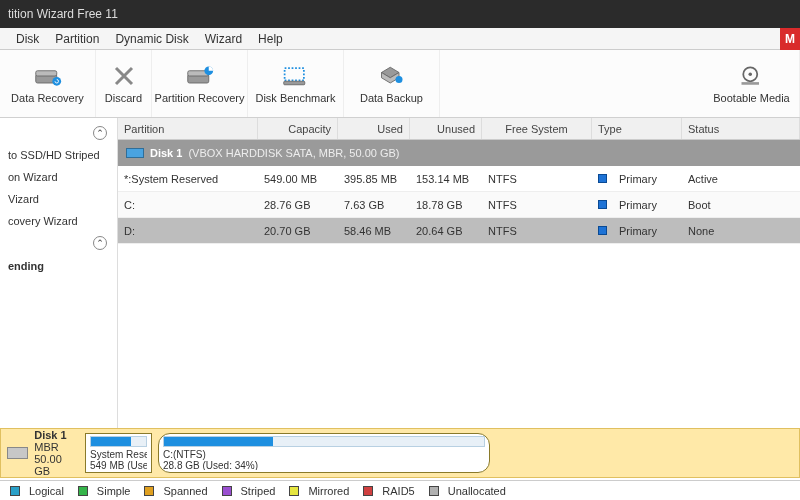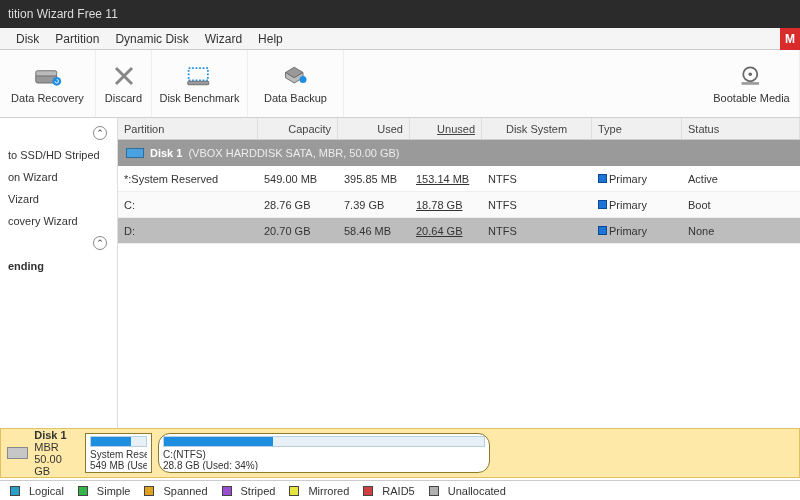--- a/index.html
+++ b/index.html
@@ -24,32 +24,32 @@
 .sidebar .chev { width:14px; height:14px; border:1px solid #888; border-radius:50%; display:flex; align-items:center; justify-content:center; font-size:9px; }
 .sidebar .sb-item { padding: 5px 4px; color:#333; }
 .sidebar .pending { font-weight:bold; padding:6px 4px; }
 
 .grid { flex:1; display:flex; flex-direction:column; }
 .grid-head { display:flex; background:#f0f0f0; border-bottom:1px solid #ccc; height:22px; align-items:center; font-size:11px; color:#444; }
 .grid-head > div { border-right:1px solid #ddd; padding:0 6px; height:100%; display:flex; align-items:center; }
 .col-part { width:140px; }
 .col-cap { width:80px; justify-content:flex-end; }
 .col-used { width:72px; justify-content:flex-end; }
-.col-unused { width:72px; justify-content:flex-end;text-decoration:underline; }
+.col-unused { width:72px; justify-content:flex-end; }
 .col-fs { width:110px; justify-content:center; }
 .col-type { width:90px; }
 .col-status { flex:1; }
 
 .disk-row { height:26px; background:#9a9a9a; color:#ededed; display:flex; align-items:center; padding-left:8px; gap:6px; font-size:11px; }
 .disk-row .disk-ico { width:18px; height:10px; background:#4aa3e0; border:1px solid #2f6e99; }
 .disk-row b { color:#fff; }
 
 .prow { display:flex; height:26px; align-items:center; font-size:11px; border-bottom:1px solid #eee; }
 .prow > div { padding:0 6px; }
-.prow .col-type { display:flex; align-items:center; gap:2px; }
+.prow .col-type { display:flex; align-items:center; gap:12px; }
 .prow .sq { width:9px; height:9px; background:#1e73d6; border:1px solid #0a4a94; }
 .prow.sel { background:#bdbdbd; }
 .prow.alt { background:#fafafa; }
 
 .diskmap-wrap { height:50px; background:#ffe9a8; border:1px solid #e0c060; display:flex; align-items:center; padding:4px 6px; gap:6px; margin: 0 0 0 118px; font-size:11px; position: absolute; bottom: 22px; left:0; right:0; }
 .diskmap-wrap { margin-left:0; }
 .disk-summary { width:72px; display:flex; gap:6px; align-items:center; }
 .disk-summary .dico { width:22px; height:12px; background:#c7c7c7; border:1px solid #888; }
 .disk-summary .txt { line-height:1.1; }
 .disk-summary .txt b { display:block; }
@@ -93,20 +93,29 @@
             <circle cx="26" cy="18" r="5" fill="#1e8fe0"></circle>
             <path d="M24 18 a2 2 0 1 0 2 -2" stroke="#fff" fill="none"></path>
           </svg>
     <span>Data Recovery</span>
   </div>
   <div class="tool-btn narrow">
     <svg class="ico" viewBox="0 0 24 24">
             <path d="M4 4 L20 20 M20 4 L4 20" stroke="#888" stroke-width="3" fill="none"></path>
           </svg>
     <span>Discard</span>
+  </div>
+  <div class="tool-btn">
+    <svg class="ico" viewBox="0 0 32 24">
+            <rect x="2" y="10" width="24" height="10" rx="2" fill="#999" stroke="#666"></rect>
+            <rect x="2" y="6" width="24" height="6" rx="2" fill="#bbb" stroke="#666"></rect>
+            <circle cx="26" cy="6" r="5" fill="#1e8fe0"></circle>
+            <path d="M26 6 L26 1 A5 5 0 0 1 31 6 Z" fill="#fff"></path>
+          </svg>
+    <span>Partition Recovery</span>
   </div>
   <div class="tool-btn">
     <svg class="ico" viewBox="0 0 32 24">
             <rect x="3" y="3" width="22" height="14" fill="none" stroke="#1e8fe0" stroke-width="2" stroke-dasharray="2 2"></rect>
             <rect x="2" y="18" width="24" height="4" rx="1" fill="#999" stroke="#666"></rect>
           </svg>
     <span>Disk Benchmark</span>
   </div>
   <div class="tool-btn">
     <svg class="ico" viewBox="0 0 32 24">
@@ -143,21 +152,21 @@
           </div>
     <div class="pending">ending</div>
   </div>
 
   <div class="grid">
     <div class="grid-head">
       <div class="col-part">Partition</div>
       <div class="col-cap">Capacity</div>
       <div class="col-used">Used</div>
       <div class="col-unused">Unused</div>
-      <div class="col-fs">Disk System</div>
+      <div class="col-fs">Free System</div>
       <div class="col-type">Type</div>
       <div class="col-status">Status</div>
     </div>
     <div class="disk-row">
       <div class="disk-ico"></div>
       <b>Disk 1</b>
       <span>(VBOX HARDDISK SATA, MBR, 50.00 GB)</span>
     </div>
     <div class="prow">
       <div class="col-part">*:System Reserved</div>
@@ -167,21 +176,21 @@
       <div class="col-fs">NTFS</div>
       <div class="col-type">
               <span class="sq"></span>
               <span>Primary</span>
             </div>
       <div class="col-status">Active</div>
     </div>
     <div class="prow alt">
       <div class="col-part">C:</div>
       <div class="col-cap">28.76 GB</div>
-      <div class="col-used">7.39 GB</div>
+      <div class="col-used">7.63 GB</div>
       <div class="col-unused">18.78 GB</div>
       <div class="col-fs">NTFS</div>
       <div class="col-type">
               <span class="sq"></span>
               <span>Primary</span>
             </div>
       <div class="col-status">Boot</div>
     </div>
     <div class="prow sel">
       <div class="col-part">D:</div>

